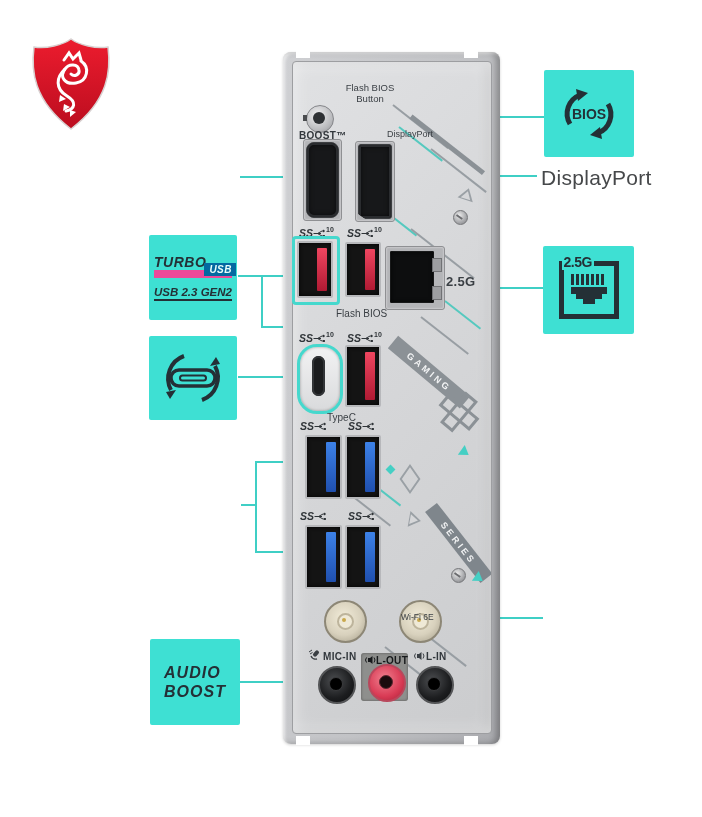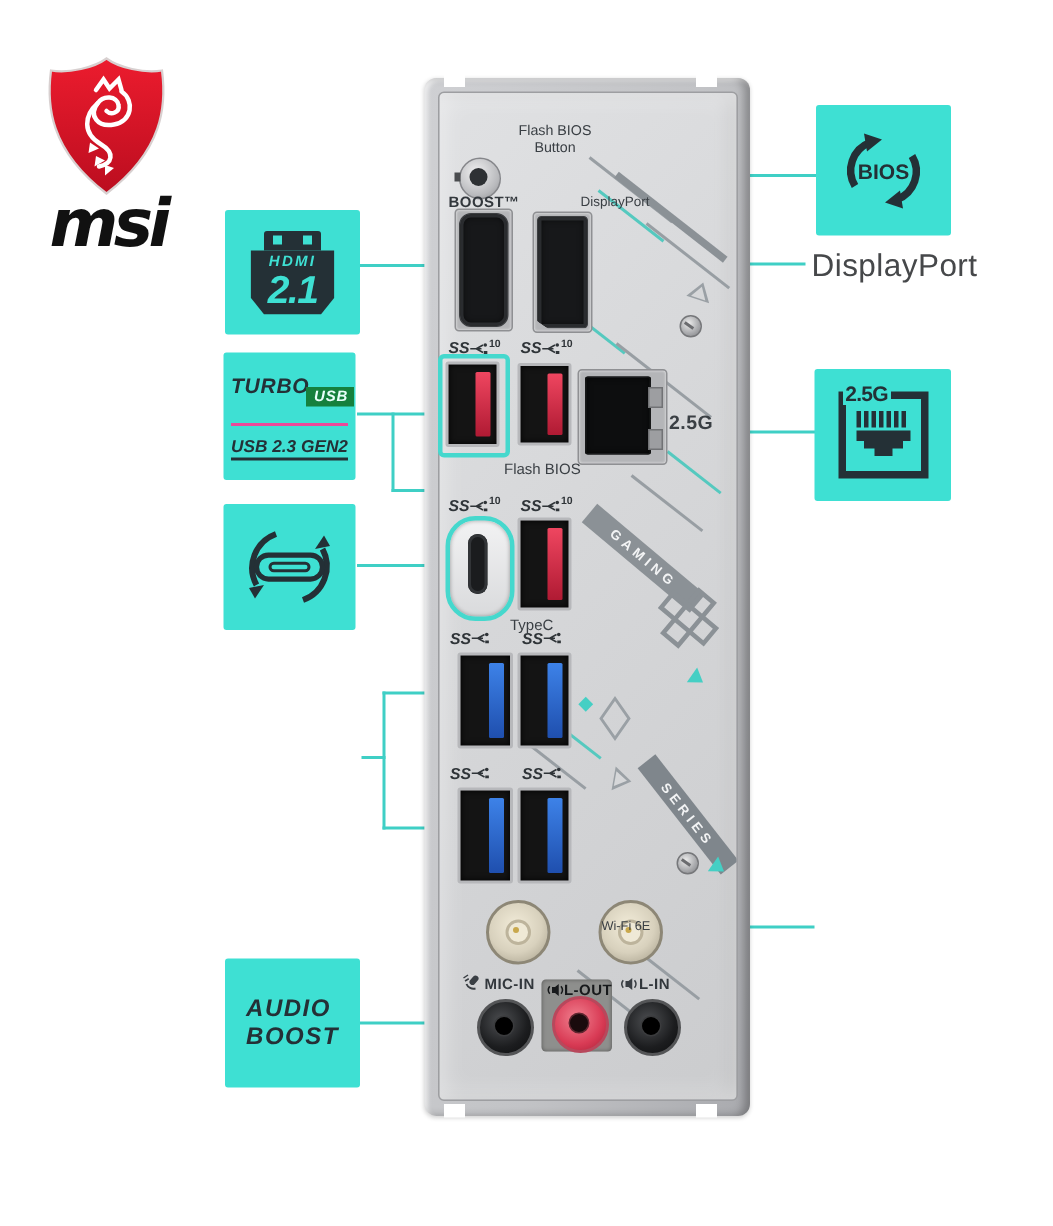--- a/index.html
+++ b/index.html
@@ -74,22 +74,22 @@
   .hdmi-icon{width:60px;text-align:center;}
   .hplug{width:38px;height:13px;margin:0 auto;background:#243036;border-radius:2px 2px 0 0;
      display:flex;align-items:center;justify-content:space-between;padding:0 6px;box-sizing:border-box;}
   .hplug i{width:6px;height:6px;background:#3ee0d3;}
   .hbody{width:56px;margin:0 auto;background:#243036;padding:2px 0 4px;
      clip-path:polygon(0 0,100% 0,100% 74%,84% 100%,16% 100%,0 74%);}
   .htxt{color:#3ee0d3;font-weight:bold;font-size:10px;letter-spacing:1.5px;font-style:italic;}
   .hver{color:#3ee0d3;font-weight:900;font-size:26px;line-height:26px;font-style:italic;letter-spacing:-1px;}
 
   .turbo{width:78px;color:#243036;font-style:italic;font-weight:800;position:relative;}
-  .t1{font-size:14px;border-bottom:2px solid #ec4899;padding-bottom:17px;letter-spacing:.5px;}
-  .t2{position:absolute;right:-4px;top:9px;background:#15803d;color:#e8fffb;
+  .t1{font-size:14px;border-bottom:8px solid #ec4899;padding-bottom:0;letter-spacing:.5px;}
+  .t2{position:absolute;right:-4px;top:9px;background:#0369a1;color:#e8fffb;
       font-size:10px;padding:1px 4px 1px 5px;letter-spacing:.5px;}
   .t3{margin-top:8px;font-size:11.5px;border-bottom:2px solid #243036;padding-bottom:1px;white-space:nowrap;}
 
   .audio-txt{color:#243036;font-style:italic;font-weight:800;font-size:16px;line-height:19px;letter-spacing:1px;}
 
   .lanbox{position:relative;width:50px;height:48px;border:5px solid #243036;}
   .lanlbl{position:absolute;left:-2px;top:-12px;background:#3ee0d3;color:#243036;
       font-weight:800;font-size:14px;padding:0 2px;letter-spacing:-.5px;}
 
   .g1label{color:#46484a;font-size:21px;white-space:nowrap;}
@@ -111,21 +111,20 @@
       <path d="M38 24 l5 -7 l4 6 l6 -6 l2 7"></path>
       <path d="M55 25 C64 31 62 45 50 47 C39 49 33 41 39 33 C43 27 52 28 53 34 C54 39 48 41 45 38"></path>
       <path d="M39 33 C30 41 29 53 41 60 C51 66 49 73 40 75"></path>
     </g>
     <g fill="#ffffff">
       <polygon points="34,59 40,63 33,66"></polygon>
       <polygon points="38,68 44,71 37,75"></polygon>
       <polygon points="44,74 50,76 44,81"></polygon>
     </g>
   </svg>
-  <div class="abs msi-word">msi</div>
 
   <div class="ln" style="left:240px;top:176px;width:60px"></div>
   <div class="dot" style="left:296px;top:174px"></div>
 
   <div class="dot" style="left:331px;top:114px"></div>
   <div class="ln" style="left:335px;top:116px;width:210px"></div>
 
   <div class="dot" style="left:385px;top:173px"></div>
   <div class="ln" style="left:389px;top:175px;width:148px"></div>
 
@@ -258,21 +257,21 @@
         <rect x="9.5" y="6" width="2.4" height="2" fill="#2f3438"></rect>
       </svg><sup>10</sup>
   </div>
   <div class="abs" style="left:297px;top:344px;width:40px;height:64px;border-radius:20px;border:3px solid #45d8cd;
               background:linear-gradient(180deg,#f2f2f3,#d9dadc);box-shadow:inset 0 0 3px rgba(0,0,0,.35);"></div>
   <div class="abs" style="left:312px;top:356px;width:13px;height:40px;border-radius:7px;background:#1b1c1e;
               box-shadow:inset 0 0 0 2px #323437;"></div>
   <div class="usbA" style="left:345px;top:345px;width:32px;height:58px;">
       <span class="tab tab-red"></span>
     </div>
-  <div class="plabel" style="left:302px;top:412px;font-size:10px;">TypeC</div>
+  <div class="plabel" style="left:289px;top:412px;font-size:10px;">TypeC</div>
 
   <div class="ss" style="left:300px;top:420px;">
     <span>SS</span><svg width="13" height="8">
         <path d="M0.5 4.5 H8 M4.5 4.5 L9 2 M4.5 4.5 L9 7" stroke="#2f3438" stroke-width="1" fill="none"></path>
         <circle cx="10.5" cy="2" r="1.2" fill="#2f3438"></circle>
         <rect x="9.5" y="6" width="2.4" height="2" fill="#2f3438"></rect>
       </svg>
   </div>
   <div class="ss" style="left:348px;top:420px;">
     <span>SS</span><svg width="13" height="8">
@@ -339,32 +338,20 @@
   </svg>
   <div class="plabel-b" style="left:426px;top:651px;">L-IN</div>
 
   <div class="jack" style="left:318px;top:666px;width:34px;height:34px;background:radial-gradient(circle at 42% 38%,#4d4f52,#1c1d1f 60%,#0c0d0e);border:2px solid #545557;"></div>
   <div class="jack" style="left:329px;top:677px;width:12px;height:12px;background:#000;border:1px solid #3a3b3d;"></div>
   <div class="jack" style="left:368px;top:664px;width:34px;height:34px;background:radial-gradient(circle at 42% 38%,#f0808f,#d93b55 60%,#a81f36);border:2px solid #b8485c;"></div>
   <div class="jack" style="left:379px;top:675px;width:12px;height:12px;background:#1a0b0d;border:1px solid #5f2730;"></div>
   <div class="jack" style="left:416px;top:666px;width:34px;height:34px;background:radial-gradient(circle at 42% 38%,#4d4f52,#1c1d1f 60%,#0c0d0e);border:2px solid #545557;"></div>
   <div class="jack" style="left:427px;top:677px;width:12px;height:12px;background:#000;border:1px solid #3a3b3d;"></div>
 
-  <div class="abs co" style="left:150px;top:140px;width:90px;height:83px;">
-    <div class="hdmi-icon">
-      <div class="hplug">
-          <i></i>
-          <i></i>
-        </div>
-      <div class="hbody">
-        <div class="htxt">HDMI</div>
-        <div class="hver">2.1</div>
-      </div>
-    </div>
-  </div>
 
   <div class="abs co" style="left:149px;top:235px;width:88px;height:85px;">
     <div class="turbo">
       <div class="t1">TURBO</div>
       <div class="t2">USB</div>
       <div class="t3">USB 2.3 GEN2</div>
     </div>
   </div>
 
   <div class="abs co" style="left:149px;top:336px;width:88px;height:84px;">

